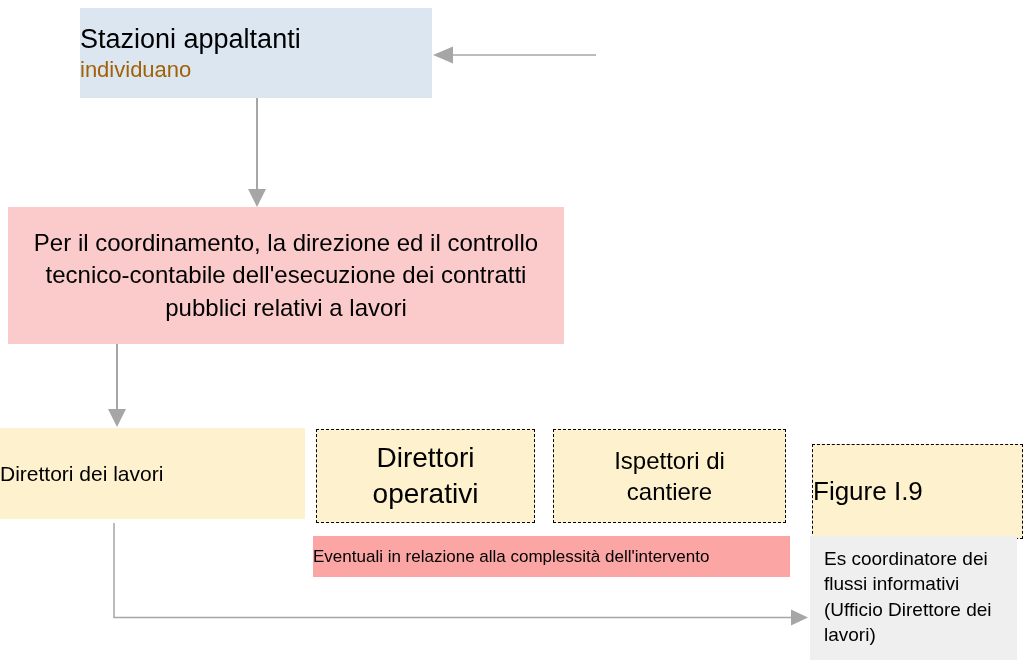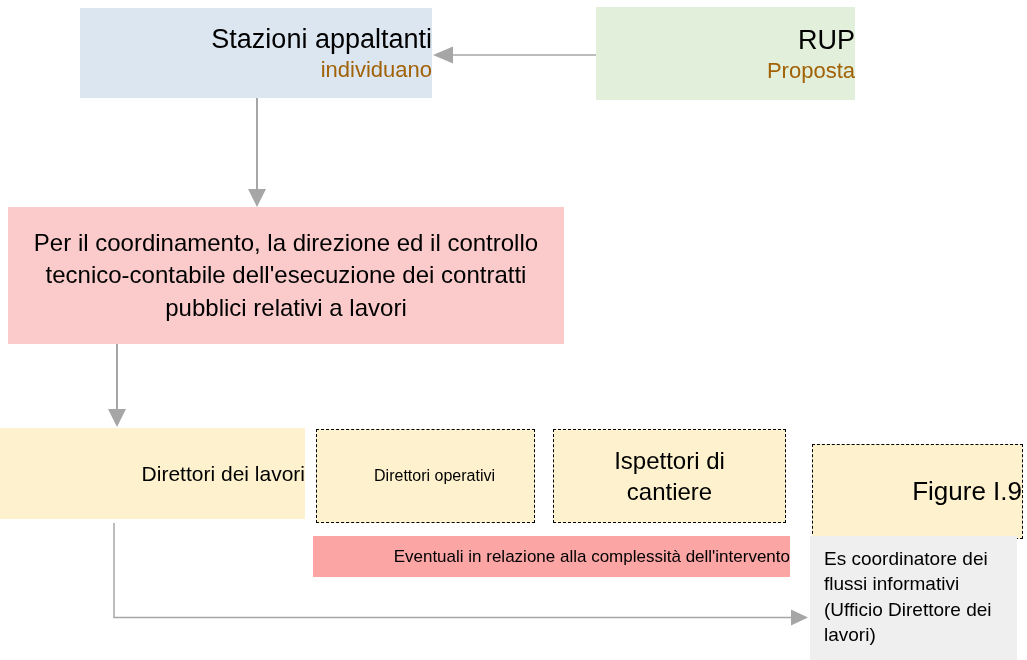--- a/index.html
+++ b/index.html
@@ -22,21 +22,21 @@
     top: 0;
     width: 1027px;
     height: 660px;
     pointer-events: none;
   }
   .box {
     position: absolute;
     box-sizing: border-box;
     display: flex;
     flex-direction: column;
-    align-items: flex-end;
+    align-items: flex-start;
     justify-content: center;
     text-align: center;
   }
   .box .title { font-size: 27px; line-height: 1.3; }
   .box .subtitle { font-size: 22px; line-height: 1.2; color: #a16207; }
 
   .node-stazioni {
     left: 80px; top: 8px; width: 352px; height: 90px;
     background: #dce6f1;
   }
@@ -51,21 +51,21 @@
     padding: 13px 8px;
   }
   .node-yellow { background: #fdf2cd; }
   .node-dlavori {
     left: 0px; top: 428px; width: 305px; height: 91px;
     font-size: 21px;
   }
   .dashed { border: 1px dashed #000000; }
   .node-doperativi {
     left: 316px; top: 429px; width: 219px; height: 94px;
-    font-size: 16px; line-height: 1.3; padding: 0 39px;
+    font-size: 28px; line-height: 1.3; padding: 0 39px;
   }
   .node-ispettori {
     left: 553px; top: 429px; width: 233px; height: 94px;
     font-size: 24px; line-height: 1.3; padding: 4px 28px;
   }
   .node-figure {
     left: 812px; top: 444px; width: 211px; height: 95px;
     font-size: 26px;
   }
   .note-strip {
@@ -105,24 +105,20 @@
       <polyline points="114,523 114,617.5 792,617.5" fill="none" stroke="#a6a6a6" stroke-width="1.5"></polyline>
       <polygon points="808,617.5 791,609.5 791,625.5" fill="#a6a6a6"></polygon>
     </g>
   </svg>
 
   <div class="box node-stazioni">
     <div class="title">Stazioni appaltanti</div>
     <div class="subtitle">individuano</div>
   </div>
 
-  <div class="box node-rup">
-    <div class="title">RUP</div>
-    <div class="subtitle">Proposta</div>
-  </div>
 
   <div class="box node-pink">
     <div>Per il coordinamento, la direzione ed il controllo tecnico-contabile dell'esecuzione dei contratti pubblici relativi a lavori</div>
   </div>
 
   <div class="box node-yellow node-dlavori">
     <div>Direttori dei lavori</div>
   </div>
 
   <div class="box node-yellow dashed node-doperativi">

